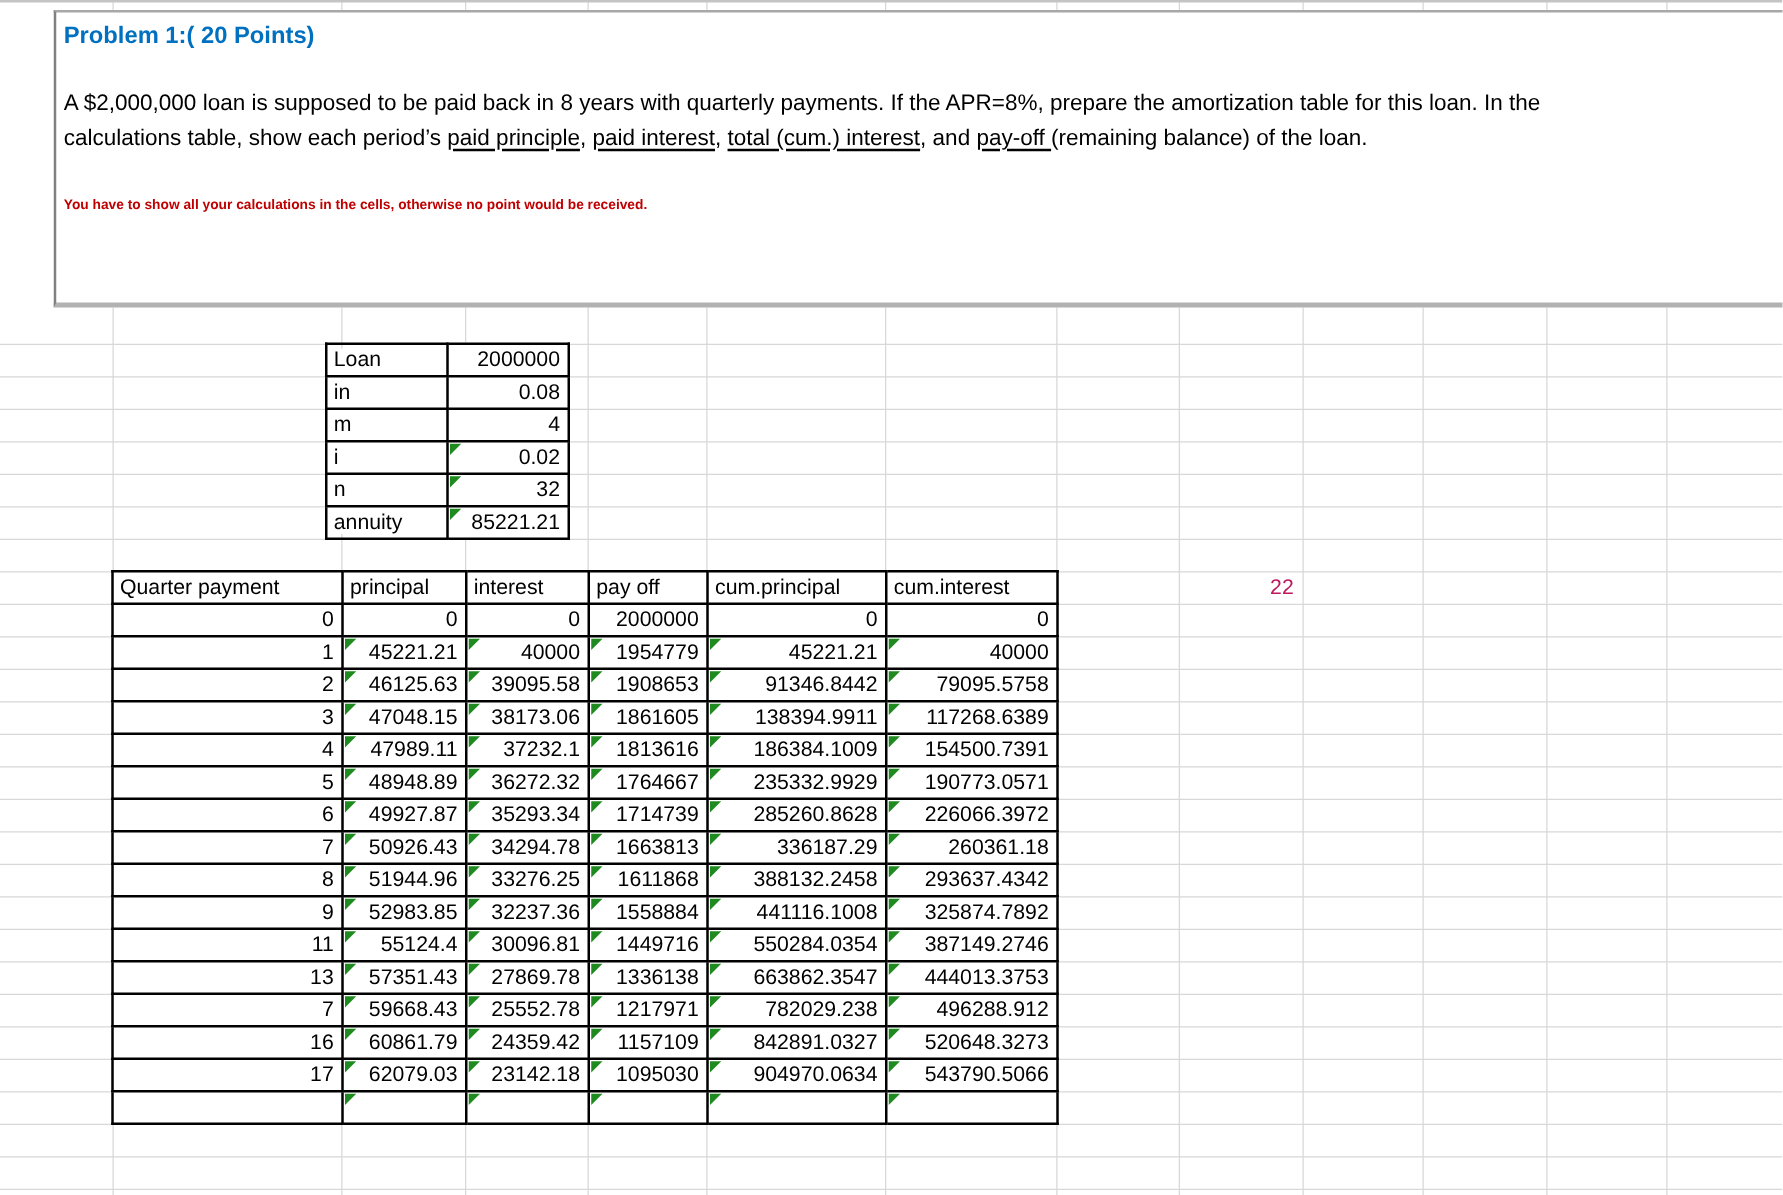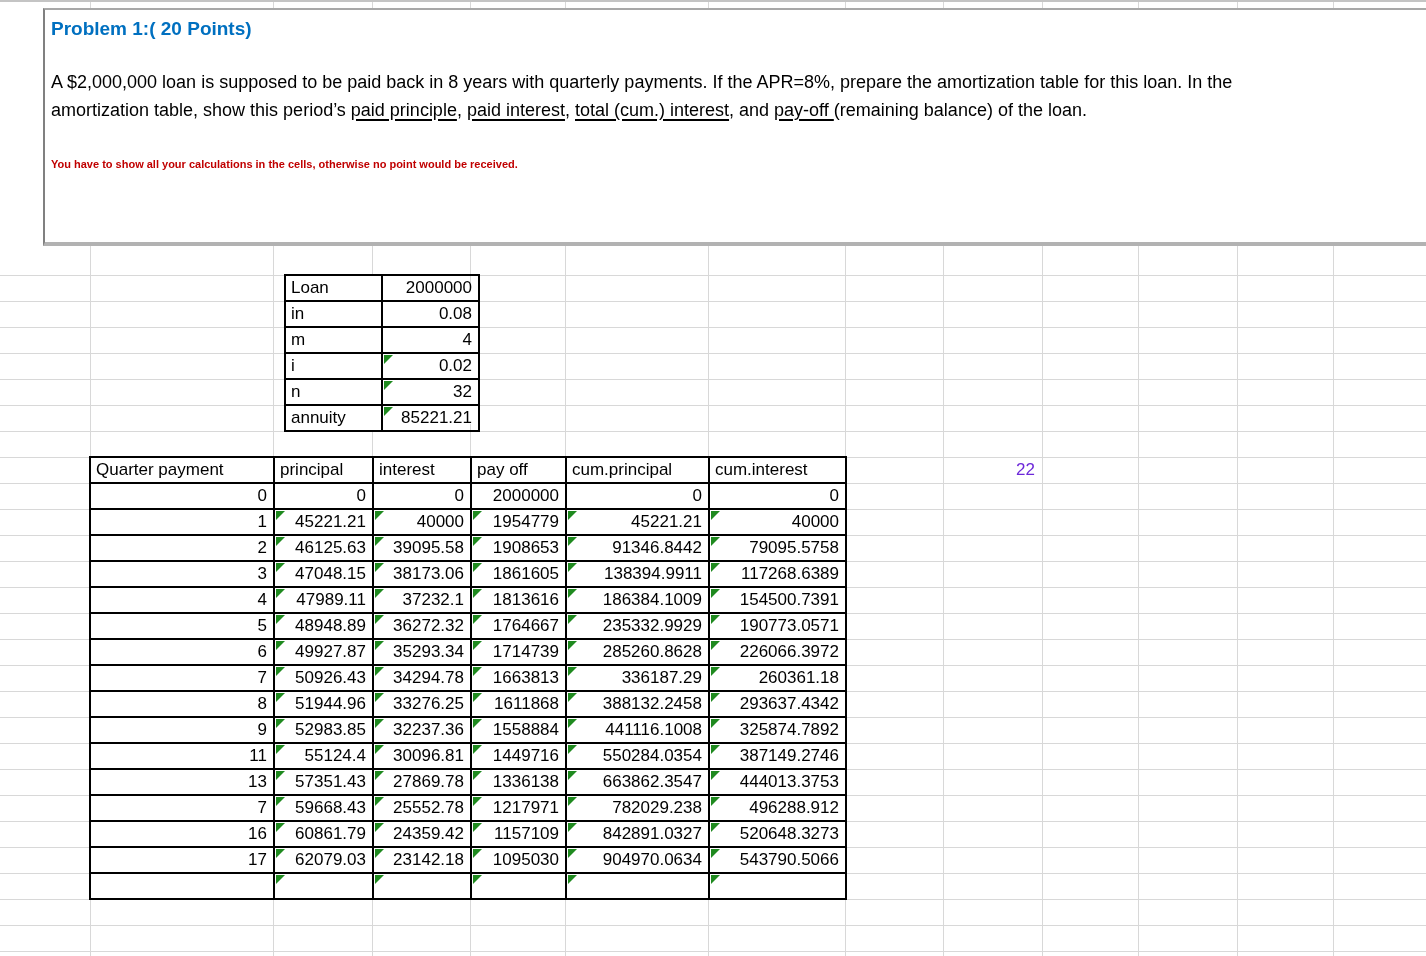--- a/index.html
+++ b/index.html
@@ -35,26 +35,26 @@
 
   
   table{border-collapse:collapse;table-layout:fixed;background:#fff;}
   td,th{border:2px solid var(--border-black);height:26px;padding:0;position:relative;
         font-size:17px;font-weight:normal;color:#000;overflow:hidden;white-space:nowrap;}
   .lab{ text-align:left;  padding-left:5px; }
   .num{ text-align:right; padding-right:6px;}
   .tri{position:absolute;top:1px;left:1px;width:0;height:0;
        border-top:9px solid var(--tri-green);border-right:9px solid transparent;}
 
-  #params-table{position:absolute;left:284px;top:274px;z-index:2;border-radius:30px;}
+  #params-table{position:absolute;left:260px;top:274px;z-index:2;border-radius:30px;}
   #main-table{position:absolute;left:89px;top:456px;z-index:2;}
 
   
   #stray-cell{position:absolute;left:943px;top:457px;width:99px;height:26px;z-index:2;
-    font-size:17px;color:#6d28d9;text-align:right;padding-right:7px;line-height:26px;}
+    font-size:17px;color:#be185d;text-align:right;padding-right:7px;line-height:26px;}
 </style>
 </head>
 <body>
 
 <div id="sheet">
 
   <div id="gridlayer">
       <div class="vline" style="left: 90px;"></div>
       <div class="vline" style="left: 273px;"></div>
       <div class="vline" style="left: 372px;"></div>
@@ -93,21 +93,21 @@
       <div class="hline" style="top: 847px;"></div>
       <div class="hline" style="top: 873px;"></div>
       <div class="hline" style="top: 899px;"></div>
       <div class="hline" style="top: 925px;"></div>
       <div class="hline" style="top: 951px;"></div>
     </div>
 
   <div id="textbox">
     <div class="title">Problem 1:( 20 Points)</div>
     <div class="body-line l1">A $2,000,000 loan is supposed to be paid back in 8 years with quarterly payments. If the APR=8%, prepare the amortization table for this loan. In the</div>
-    <div class="body-line l2" id="body-line2"><span>amortization table, show this period’s </span><span class="u">paid principle</span><span>, </span><span class="u">paid interest</span><span>, </span><span class="u">total (cum.) interest</span><span>, and </span><span class="u">pay-off </span><span>(remaining balance) of the loan.</span></div>
+    <div class="body-line l2" id="body-line2"><span>calculations table, show each period’s </span><span class="u">paid principle</span><span>, </span><span class="u">paid interest</span><span>, </span><span class="u">total (cum.) interest</span><span>, and </span><span class="u">pay-off </span><span>(remaining balance) of the loan.</span></div>
     <div class="warning">You have to show all your calculations in the cells, otherwise no point would be received.</div>
   </div>
 
   <table id="params-table">
     <colgroup>
         <col style="width:97px">
         <col style="width:97px">
       </colgroup>
     <tbody id="params-body">
         <tr>

